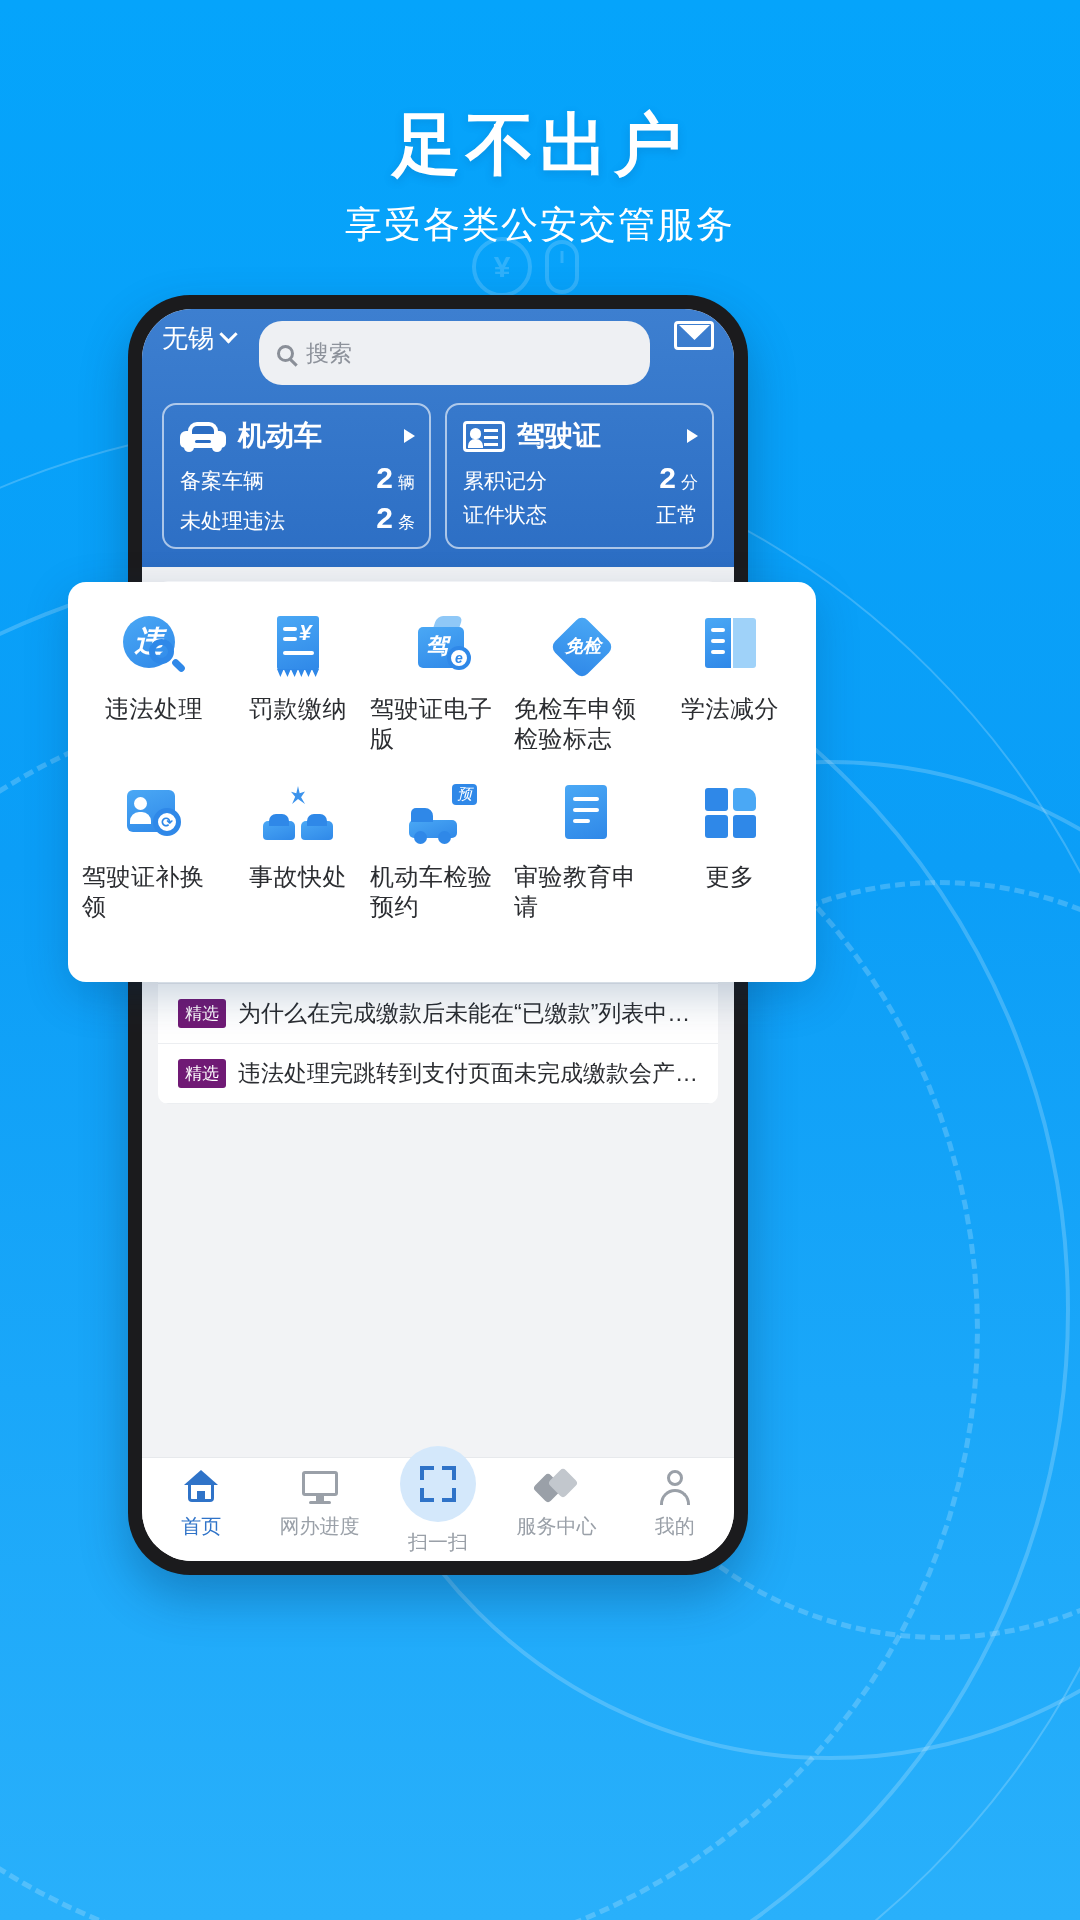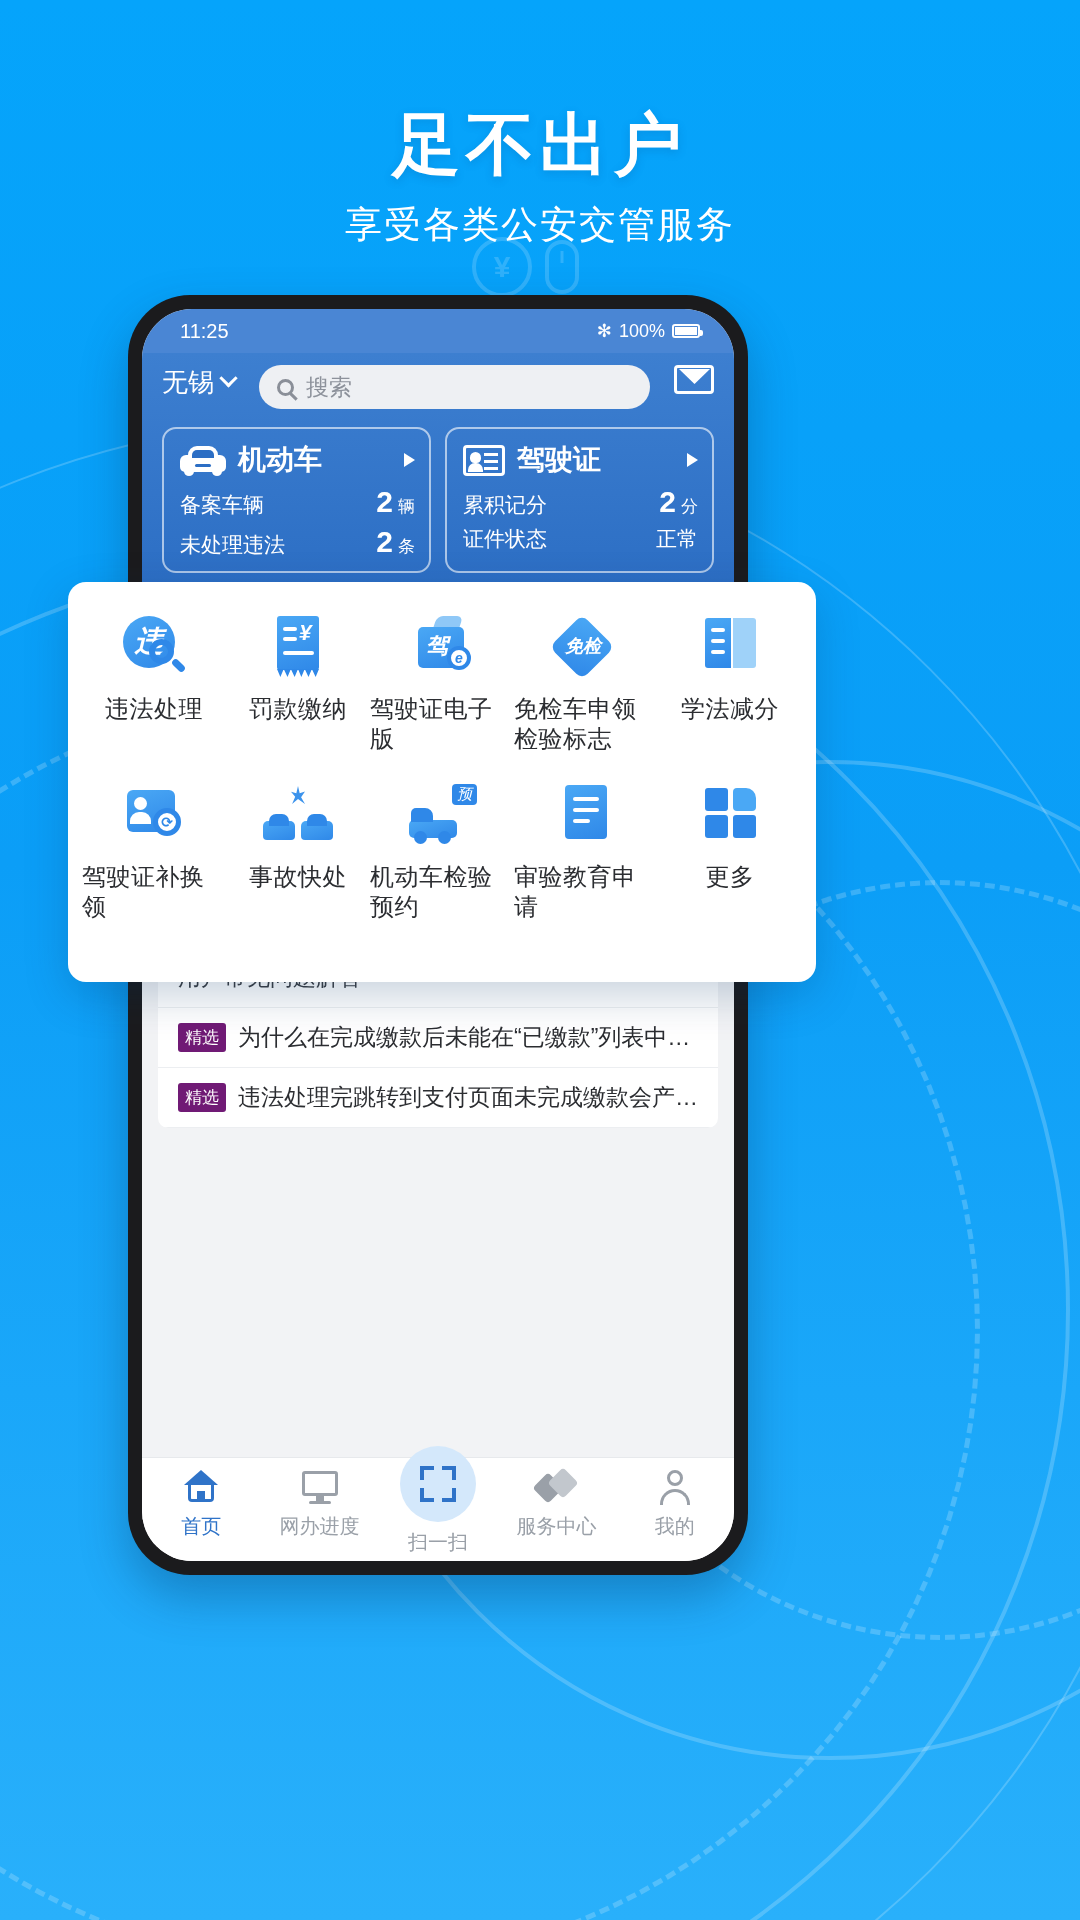--- a/index.html
+++ b/index.html
@@ -126,21 +126,21 @@
   .citysel {
     color: #fff; font-size: 26px; display: flex; align-items: center; gap: 8px;
     white-space: nowrap;
   }
   .chev {
     width: 13px; height: 13px;
     border-right: 3px solid #fff; border-bottom: 3px solid #fff;
     transform: rotate(45deg) translate(-3px,-3px);
   }
   .searchbox {
-    flex: 1; height: 44px; background: #eef0f3; border-radius: 23px;
+    flex: 1; height: 64px; background: #eef0f3; border-radius: 23px;
     display: flex; align-items: center; padding: 0 18px; gap: 12px;
   }
   .searchbox .mag {
     width: 17px; height: 17px; border: 3px solid #8a8f98; border-radius: 50%;
     position: relative; flex: none;
   }
   .searchbox .mag::after {
     content: ""; position: absolute; right: -7px; bottom: -5px;
     width: 9px; height: 3px; background: #8a8f98; transform: rotate(45deg);
   }
@@ -556,28 +556,20 @@
   <div class="mouse"></div>
   <div class="phone-wm"></div>
 </div>
 
 <div class="headline">足不出户</div>
 <div class="subhead">享受各类公安交管服务</div>
 
 <div id="phone">
   <div id="screen">
 
-    <div class="statusbar">
-      <span>11:25</span>
-      <span class="sb-right">
-        <span>✻</span>
-        <span>100%</span>
-        <span class="batt"></span>
-      </span>
-    </div>
 
     <div class="appheader">
       <div class="searchrow">
         <div class="citysel">
           <span>无锡</span>
           <span class="chev"></span>
         </div>
         <div class="searchbox">
           <span class="mag"></span>
           <span class="ph">搜索</span>

